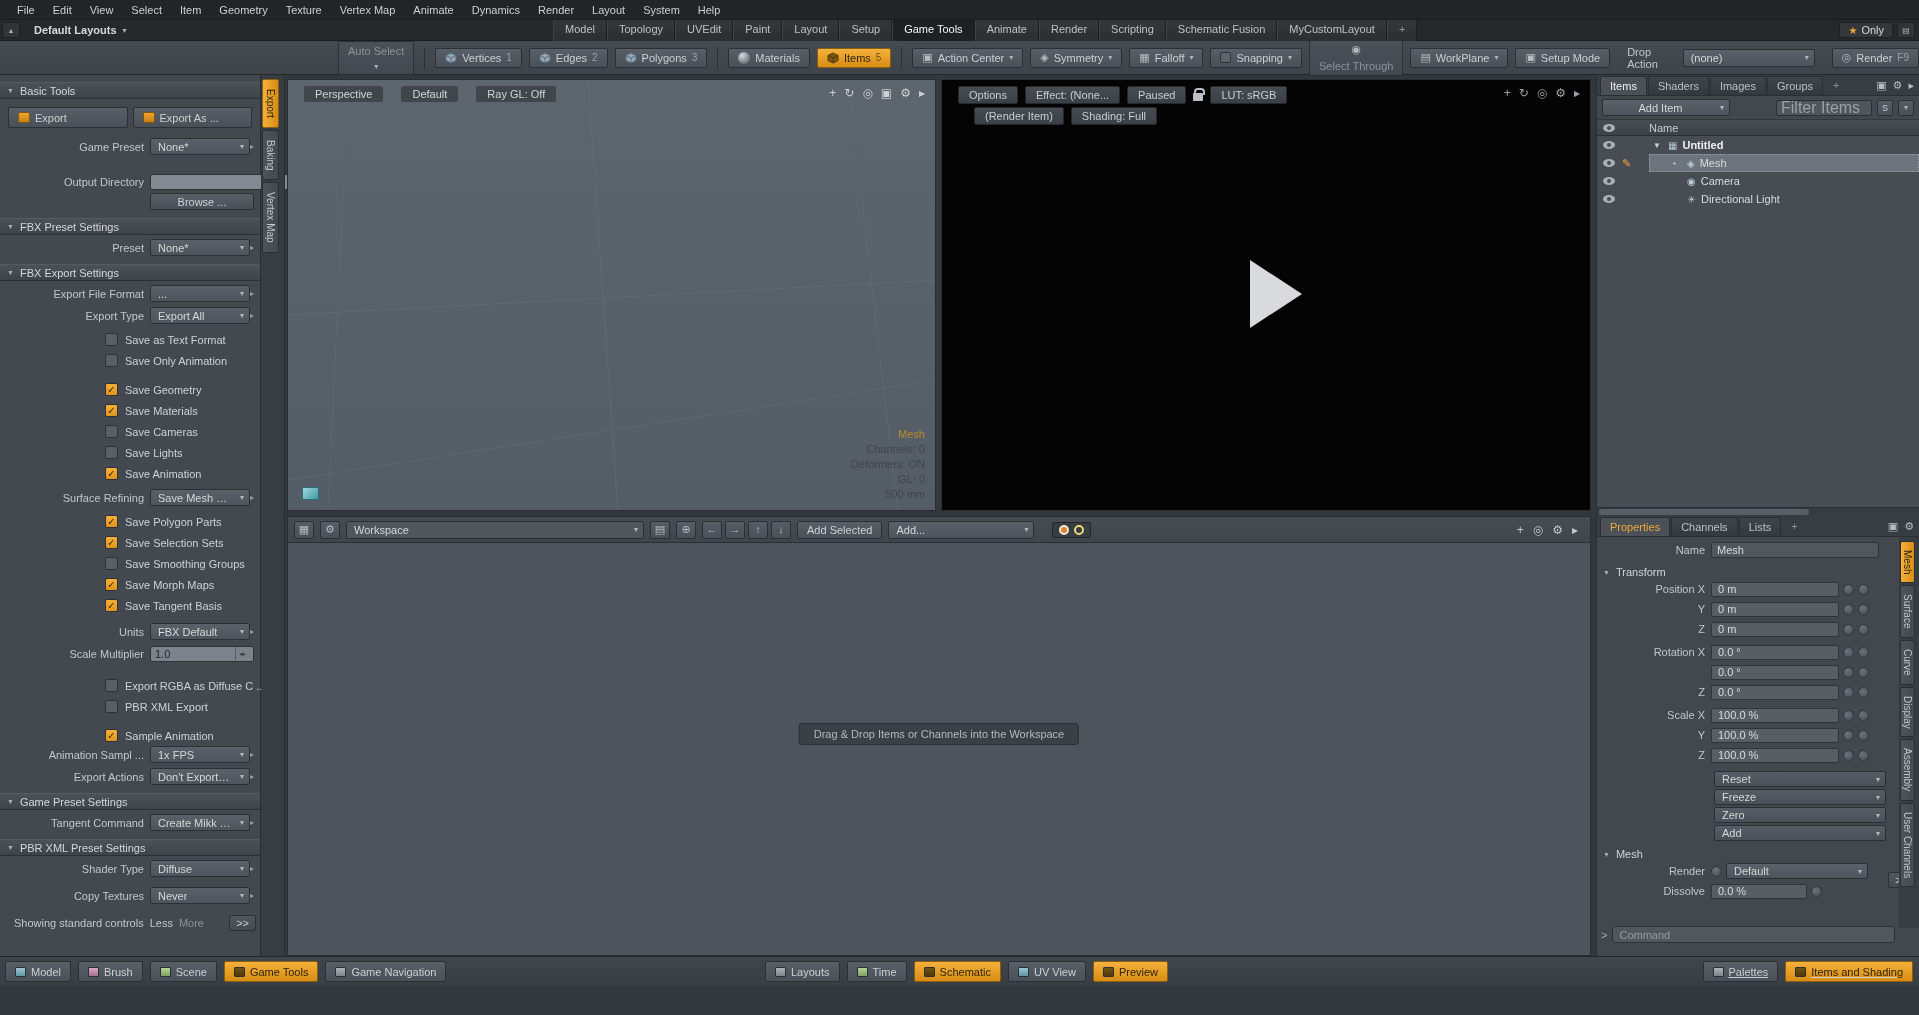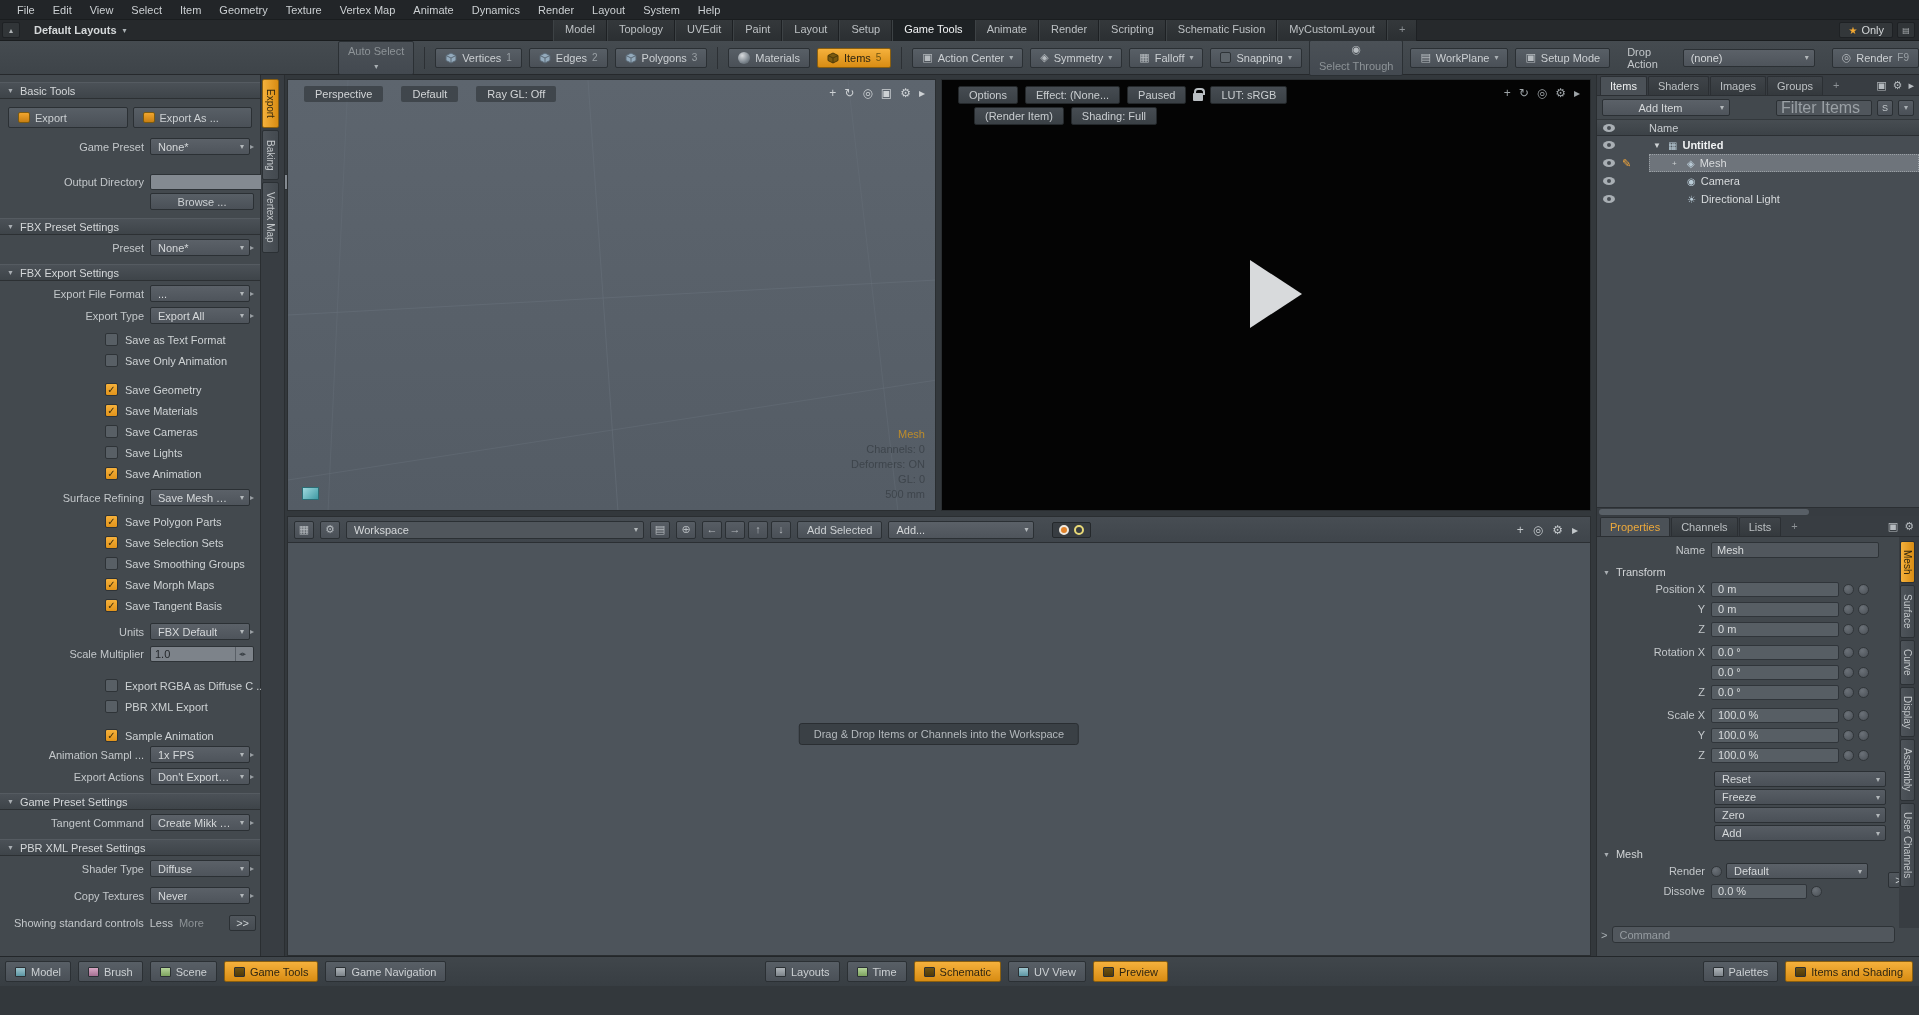--- a/index.html
+++ b/index.html
@@ -157,21 +157,21 @@
   .cmd-row { position:absolute; left:4px; right:24px; top:410px; display:flex; align-items:center; gap:5px; }
   .cmd-prompt { color:#aab0b4; }
   .cmd-input { flex:1; height:17px; background:#51575d; border:1px solid #2e3337; border-radius:3px; color:#cfd3d5; font-size:11px; padding:0 6px; }
   .cmd-input::placeholder { color:#969ca1; }
 
   
   .bottombar { position:absolute; left:0; top:956px; width:100%; height:30px; background:linear-gradient(#40464b,#383e43); border-top:1px solid #23272a; }
   .bb-group { position:absolute; top:4px; display:flex; gap:7px; }
   .bb-left { left:5px; }
   .bb-center { left:765px; }
-  .bb-right { right:6px; }
+  .bb-right { right:6px;text-decoration:underline; }
   .bbtn { height:21px; }
   .bicon { width:11px; height:10px; border:1px solid #2b3034; border-radius:1px; flex:none; }
   .ic-teal { background:linear-gradient(#9fc6cf,#5c96a3); }
   .ic-pink { background:linear-gradient(#d8a8c4,#a56f92); }
   .ic-green { background:linear-gradient(#b5d49a,#7da35e); }
   .ic-gray { background:linear-gradient(#aeb4b9,#7d848a); }
   .ic-dark { background:linear-gradient(#6e5210,#4f3a0a); }
 
   
   .statusbar { position:absolute; left:0; top:986px; width:100%; height:29px; background:#30353a; border-top:1px solid #202427; display:flex; align-items:center; color:#bfc3c6; }

